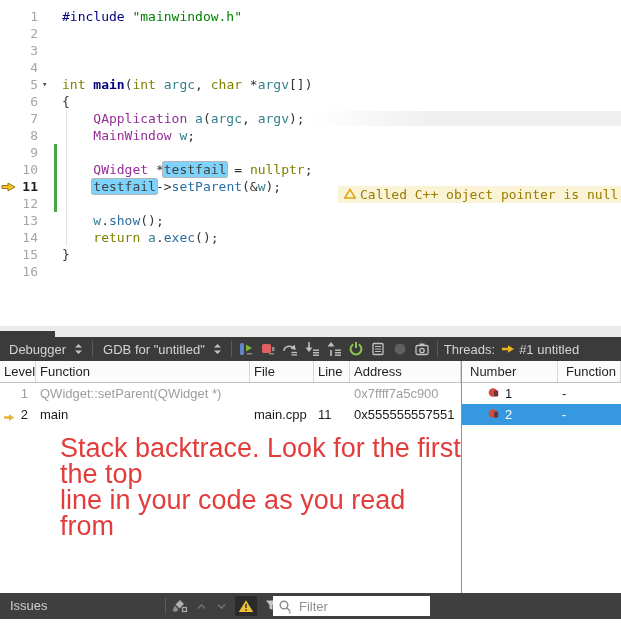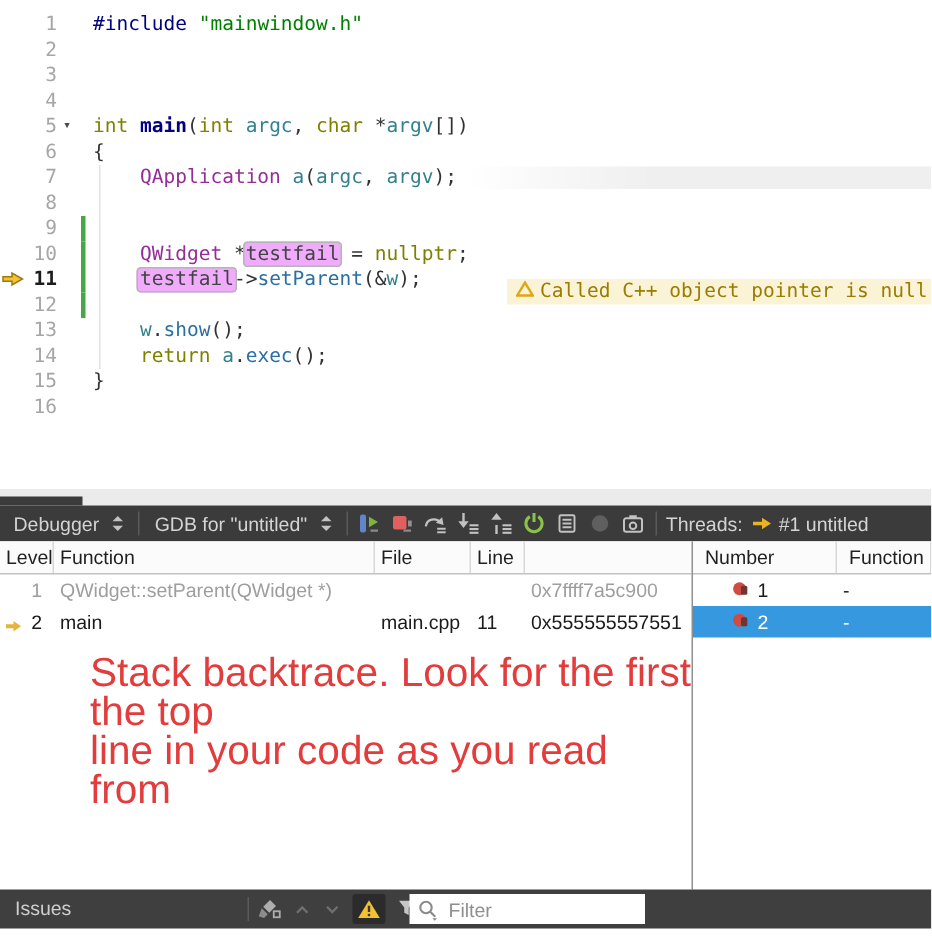--- a/index.html
+++ b/index.html
@@ -17,21 +17,21 @@
   .change-bar{position:absolute;left:54px;top:0;width:3px;height:17px;background:#45a845;}
   .code-text{position:absolute;left:62px;top:0;}
   .tok-pp{color:#000080}
   .tok-str{color:#008000}
   .tok-kw{color:#808000}
   .tok-type{color:#952d98}
   .tok-fn{color:#2b6fa2}
   .tok-fndecl{color:#000080;font-weight:bold}
   .tok-var{color:#33808e}
   .tok-pl{color:#333}
-  .tok-box{color:#444;background:#f0abfc;border:1px solid #b5b5b5;border-radius:3px;padding:0 1px;margin:8px -2px;}
+  .tok-box{color:#444;background:#7dd3fc;border:1px solid #b5b5b5;border-radius:3px;padding:0 1px;margin:8px -2px;}
   .band{position:absolute;left:312px;right:0;top:1px;height:15px;
         background:linear-gradient(90deg,rgba(239,239,239,0),#efefef 40%);}
   .annotation{position:absolute;left:338px;right:0;top:8px;height:17px;background:#faf3d6;
               color:#9a7c00;display:flex;align-items:center;padding-left:6px;box-sizing:border-box;}
   .ann-text{margin-left:4px;}
   #indent-guide{position:absolute;left:66px;top:110px;width:1px;height:136px;background:#e2e2e2;}
 
   
   #pane-strip{position:absolute;left:0;top:326px;width:621px;height:11px;background:#ebebeb;}
   #pane-tab{position:absolute;left:0;top:5px;width:55px;height:6px;background:#3b3b3b;}
@@ -88,21 +88,21 @@
 
   <div id="editor">
     <div id="indent-guide"></div>
   <div class="code-line"><span class="line-no">1</span><span class="code-text"><span class="tok-pp">#include </span><span class="tok-str">"mainwindow.h"</span></span></div>
       <div class="code-line"><span class="line-no">2</span><span class="code-text"></span></div>
       <div class="code-line"><span class="line-no">3</span></div>
       <div class="code-line"><span class="line-no">4</span><span class="code-text"></span></div>
       <div class="code-line"><span class="line-no">5</span><span class="fold">▾</span><span class="code-text"><span class="tok-kw">int</span><span class="tok-pl"> </span><span class="tok-fndecl">main</span><span class="tok-pl">(</span><span class="tok-kw">int</span><span class="tok-pl"> </span><span class="tok-var">argc</span><span class="tok-pl">, </span><span class="tok-kw">char</span><span class="tok-pl"> *</span><span class="tok-var">argv</span><span class="tok-pl">[])</span></span></div>
       <div class="code-line"><span class="line-no">6</span><span class="code-text"><span class="tok-pl">{</span></span></div>
       <div class="code-line"><span class="line-no">7</span><span class="band"></span><span class="code-text"><span class="tok-pl">    </span><span class="tok-type">QApplication</span><span class="tok-pl"> </span><span class="tok-var">a</span><span class="tok-pl">(</span><span class="tok-var">argc</span><span class="tok-pl">, </span><span class="tok-var">argv</span><span class="tok-pl">);</span></span></div>
-      <div class="code-line"><span class="line-no">8</span></div>
+      <div class="code-line"><span class="line-no">8</span><span class="code-text"><span class="tok-pl">    </span><span class="tok-type">MainWindow</span><span class="tok-pl"> </span><span class="tok-var">w</span><span class="tok-pl">;</span></span></div>
       <div class="code-line"><span class="change-bar"></span><span class="line-no">9</span><span class="code-text"></span></div>
       <div class="code-line"><span class="change-bar"></span><span class="line-no">10</span><span class="code-text"><span class="tok-pl">    </span><span class="tok-type">QWidget</span><span class="tok-pl"> *</span><span class="tok-box">testfail</span><span class="tok-pl"> = </span><span class="tok-kw">nullptr</span><span class="tok-pl">;</span></span></div>
       <div class="code-line"><span class="change-bar"></span><span class="gutter-marker"><svg width="15" height="12" viewBox="0 0 15 12">
             <path d="M1 4.5h6V2l7 4-7 4V7.5H1z" fill="#f3c235" stroke="#9c7a10" stroke-width="1"></path>
           </svg></span><span class="line-no cur">11</span><span class="code-text"><span class="tok-pl">    </span><span class="tok-box">testfail</span><span class="tok-pl">-&gt;</span><span class="tok-fn">setParent</span><span class="tok-pl">(&amp;</span><span class="tok-var">w</span><span class="tok-pl">);</span></span><span class="annotation"><span><svg width="12" height="11" viewBox="0 0 12 11">
               <path d="M6 1.4L11.2 10H0.8z" fill="none" stroke="#dfa512" stroke-width="1.6"></path>
             </svg></span><span class="ann-text">Called C++ object pointer is null</span></span></div>
       <div class="code-line"><span class="change-bar"></span><span class="line-no">12</span><span class="code-text"></span></div>
       <div class="code-line"><span class="line-no">13</span><span class="code-text"><span class="tok-pl">    </span><span class="tok-var">w</span><span class="tok-pl">.</span><span class="tok-fn">show</span><span class="tok-pl">();</span></span></div>
       <div class="code-line"><span class="line-no">14</span><span class="code-text"><span class="tok-pl">    </span><span class="tok-kw">return</span><span class="tok-pl"> </span><span class="tok-var">a</span><span class="tok-pl">.</span><span class="tok-fn">exec</span><span class="tok-pl">();</span></span></div>
@@ -211,20 +211,21 @@
     <span>#1 untitled</span>
   </div>
 
   <div id="lower">
     <div id="stack-pane">
       <div class="tbl-header" id="stack-header">
           <div class="th">Level</div>
           <div class="th">Function</div>
           <div class="th">File</div>
           <div class="th">Line</div>
+          <div class="th">Address</div>
         </div>
       <div id="stack-rows">
           <div class="tbl-row dim">
             <div class="td lvl">1</div>
             <div class="td">QWidget::setParent(QWidget *)</div>
             <div class="td"></div>
             <div class="td"></div>
             <div class="td">0x7ffff7a5c900</div>
           </div>
           <div class="tbl-row">

